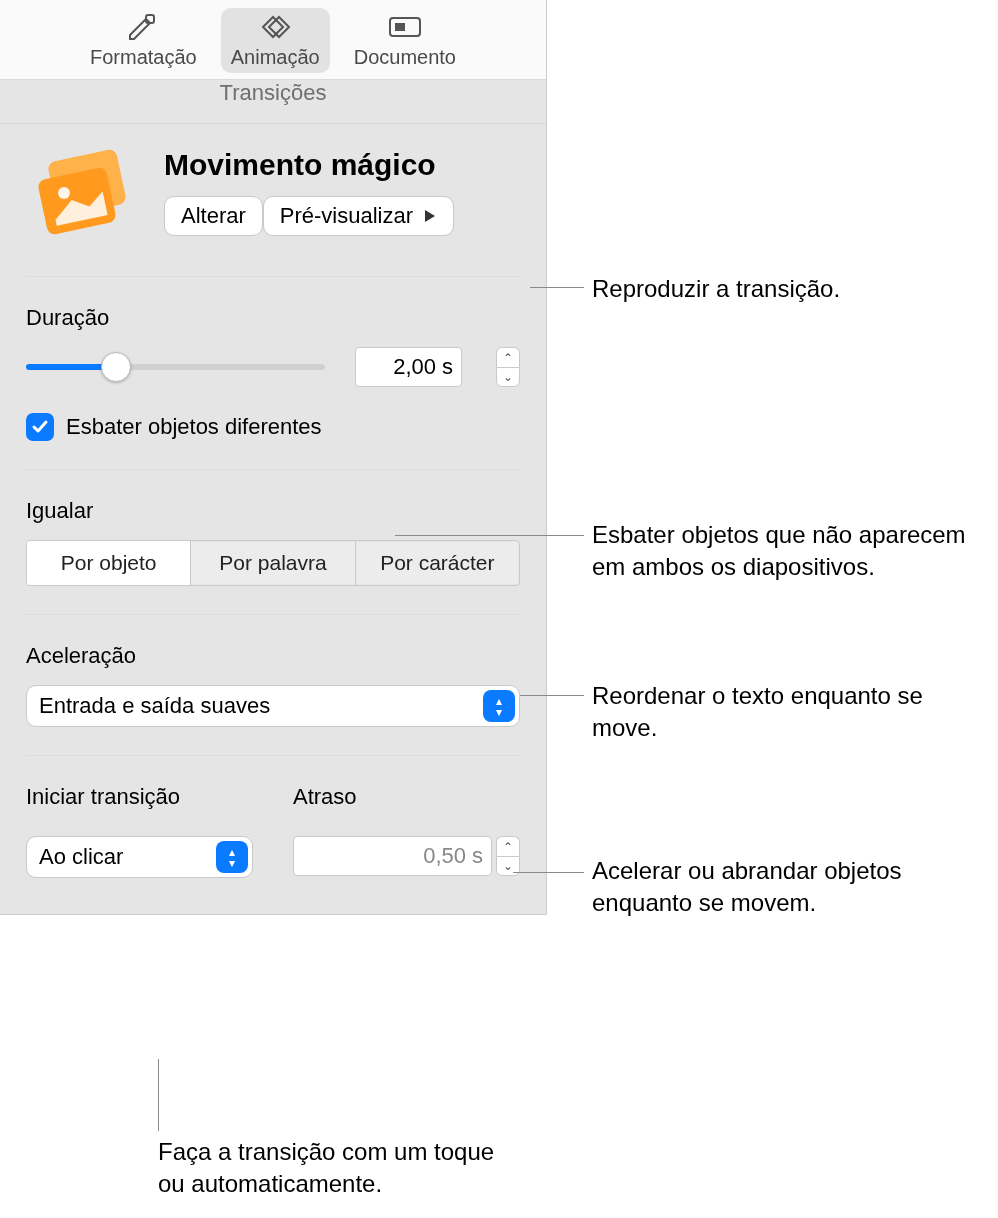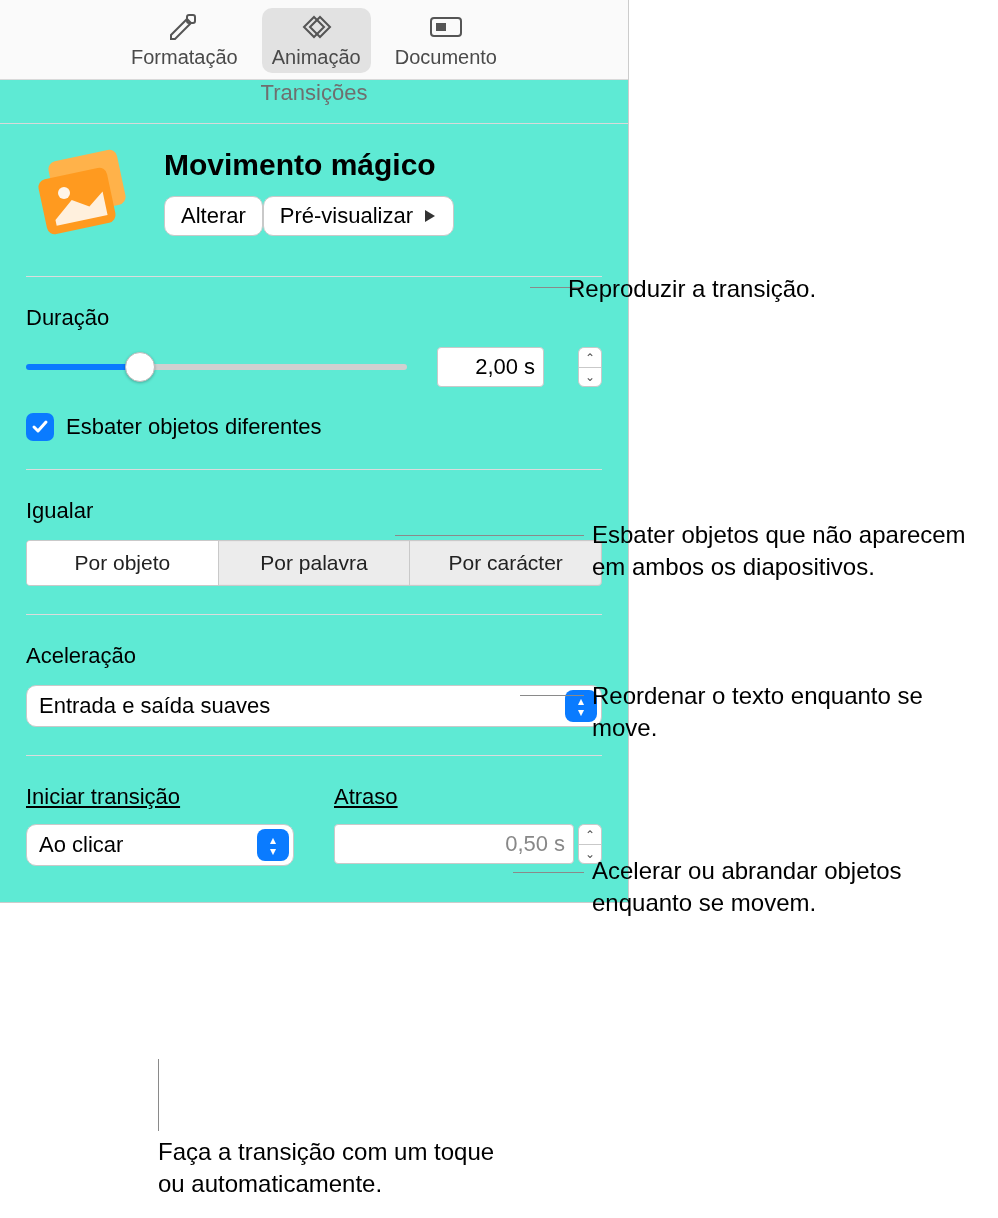--- a/index.html
+++ b/index.html
@@ -6,25 +6,25 @@
 body {
   font-family: -apple-system, "Helvetica Neue", Helvetica, Arial, sans-serif;
   background: #fff;
   width: 998px;
   height: 1218px;
   position: relative;
   font-size: 22px;
   color: #000;
 }
 .panel {
-  width: 629px;
+  width: 547px;
   border: 1px solid #ccc;
   border-top: none;
   border-left: none;
-  background: #5eead4;
+  background: #e5e5e5;
   position: relative;
 }
 .toolbar {
   display: flex;
   justify-content: center;
   gap: 14px;
   padding: 8px 12px 6px;
   background: #fafafa;
   border-bottom: 1px solid #d9d9d9;
 }
@@ -125,21 +125,21 @@
 }
 .select-knob {
   position:absolute; right:4px; top:4px; bottom:4px; width: 32px;
   border-radius:8px; background:#0a7bff;
   display:flex; flex-direction:column; align-items:center; justify-content:center;
   gap:1px;
 }
 .select-knob .up,.select-knob .down{ color:#fff; font-size:12px; line-height:10px; }
 .two-col { display:flex; gap: 40px; }
 .col { flex:1; }
-.col-label { font-size:22px; margin-bottom: 14px; text-decoration: underline; }
+.col-label { font-size:22px; margin-bottom: 26px; }
 .delay-row { display:flex; align-items:center; }
 .delay-row .num-input{ color:#888; }
 
 .callout {
   position:absolute; font-size:24px; color:#000; line-height:1.35;
 }
 .lead {
   position:absolute; height:1px; background:#8a8a8a;
 }
 .lead-v {
@@ -294,21 +294,21 @@
                 </div>
             </div>
           </div>
         </div>
       </div>
     </div>
   </div>
 </div>
 
 <div class="lead" style="left:530px; top:287px; width:54px;"></div>
-<div class="callout" style="left:568px; top:273px;">Reproduzir a transição.</div>
+<div class="callout" style="left:592px; top:273px;">Reproduzir a transição.</div>
 
 <div class="lead" style="left:395px; top:535px; width:189px;"></div>
 <div class="callout" style="left:592px; top:519px; width:380px;">Esbater objetos que não aparecem em ambos os diapositivos.</div>
 
 <div class="lead" style="left:520px; top:695px; width:64px;"></div>
 <div class="callout" style="left:592px; top:680px; width:380px;">Reordenar o texto enquanto se move.</div>
 
 <div class="lead" style="left:513px; top:872px; width:71px;"></div>
 <div class="callout" style="left:592px; top:855px; width:390px;">Acelerar ou abrandar objetos enquanto se movem.</div>
 

